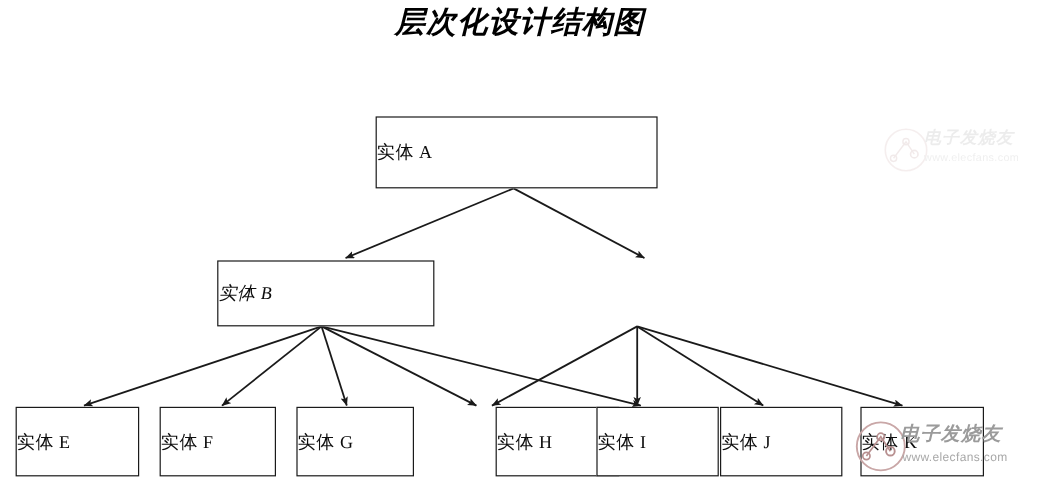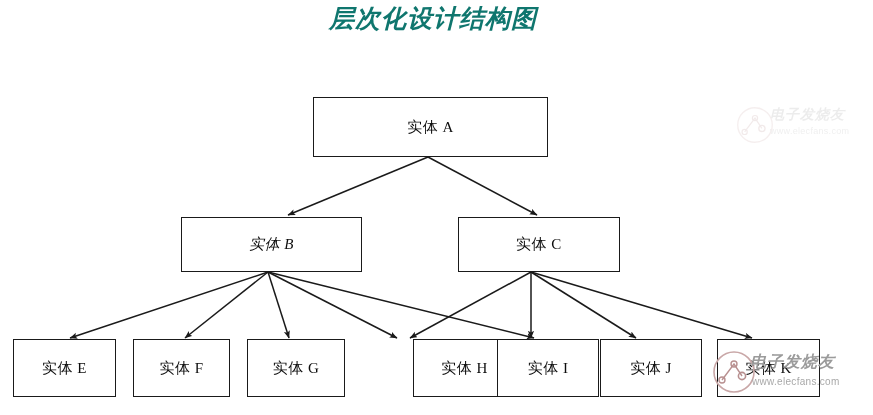--- a/index.html
+++ b/index.html
@@ -25,31 +25,31 @@
     position: absolute;
     left: 0;
     top: 2px;
     width: 866px;
     text-align: center;
     font-family: "DejaVu Serif", "Liberation Serif", serif;
     font-weight: bold;
     font-style: italic;
     font-size: 25px;
     letter-spacing: 1px;
-    color: #0f766e;
+    color: #000000;
     white-space: nowrap;
   }
   .node-box {
     position: absolute;
     box-sizing: border-box;
     border: 1.4px solid #1a1a1a;
     background: #ffffff;
     display: flex;
     align-items: center;
-    justify-content: center;
+    justify-content: flex-start;
   }
   .node-label {
     font-family: "Liberation Serif", "DejaVu Serif", serif;
     font-size: 15px;
     color: #0d0d0d;
     letter-spacing: 0.5px;
     white-space: nowrap;
   }
   #edge-layer {
     position: absolute;
@@ -135,23 +135,20 @@
   </svg>
 
   <div class="node-box" style="left:313px; top:97px; width:235px; height:60px;">
     <span class="node-label">实体 A</span>
   </div>
 
   <div class="node-box" style="left:181px; top:217px; width:181px; height:55px;font-style:italic;">
     <span class="node-label">实体 B</span>
   </div>
 
-  <div class="node-box" style="left:458px; top:217px; width:162px; height:55px;">
-    <span class="node-label">实体 C</span>
-  </div>
 
   <div class="node-box" style="left:133px; top:339px; width:97px; height:58px;">
     <span class="node-label">实体 F</span>
   </div>
 
   <div class="node-box" style="left:13px; top:339px; width:103px; height:58px;">
     <span class="node-label">实体 E</span>
   </div>
 
   <div class="node-box" style="left:247px; top:339px; width:98px; height:58px;">

